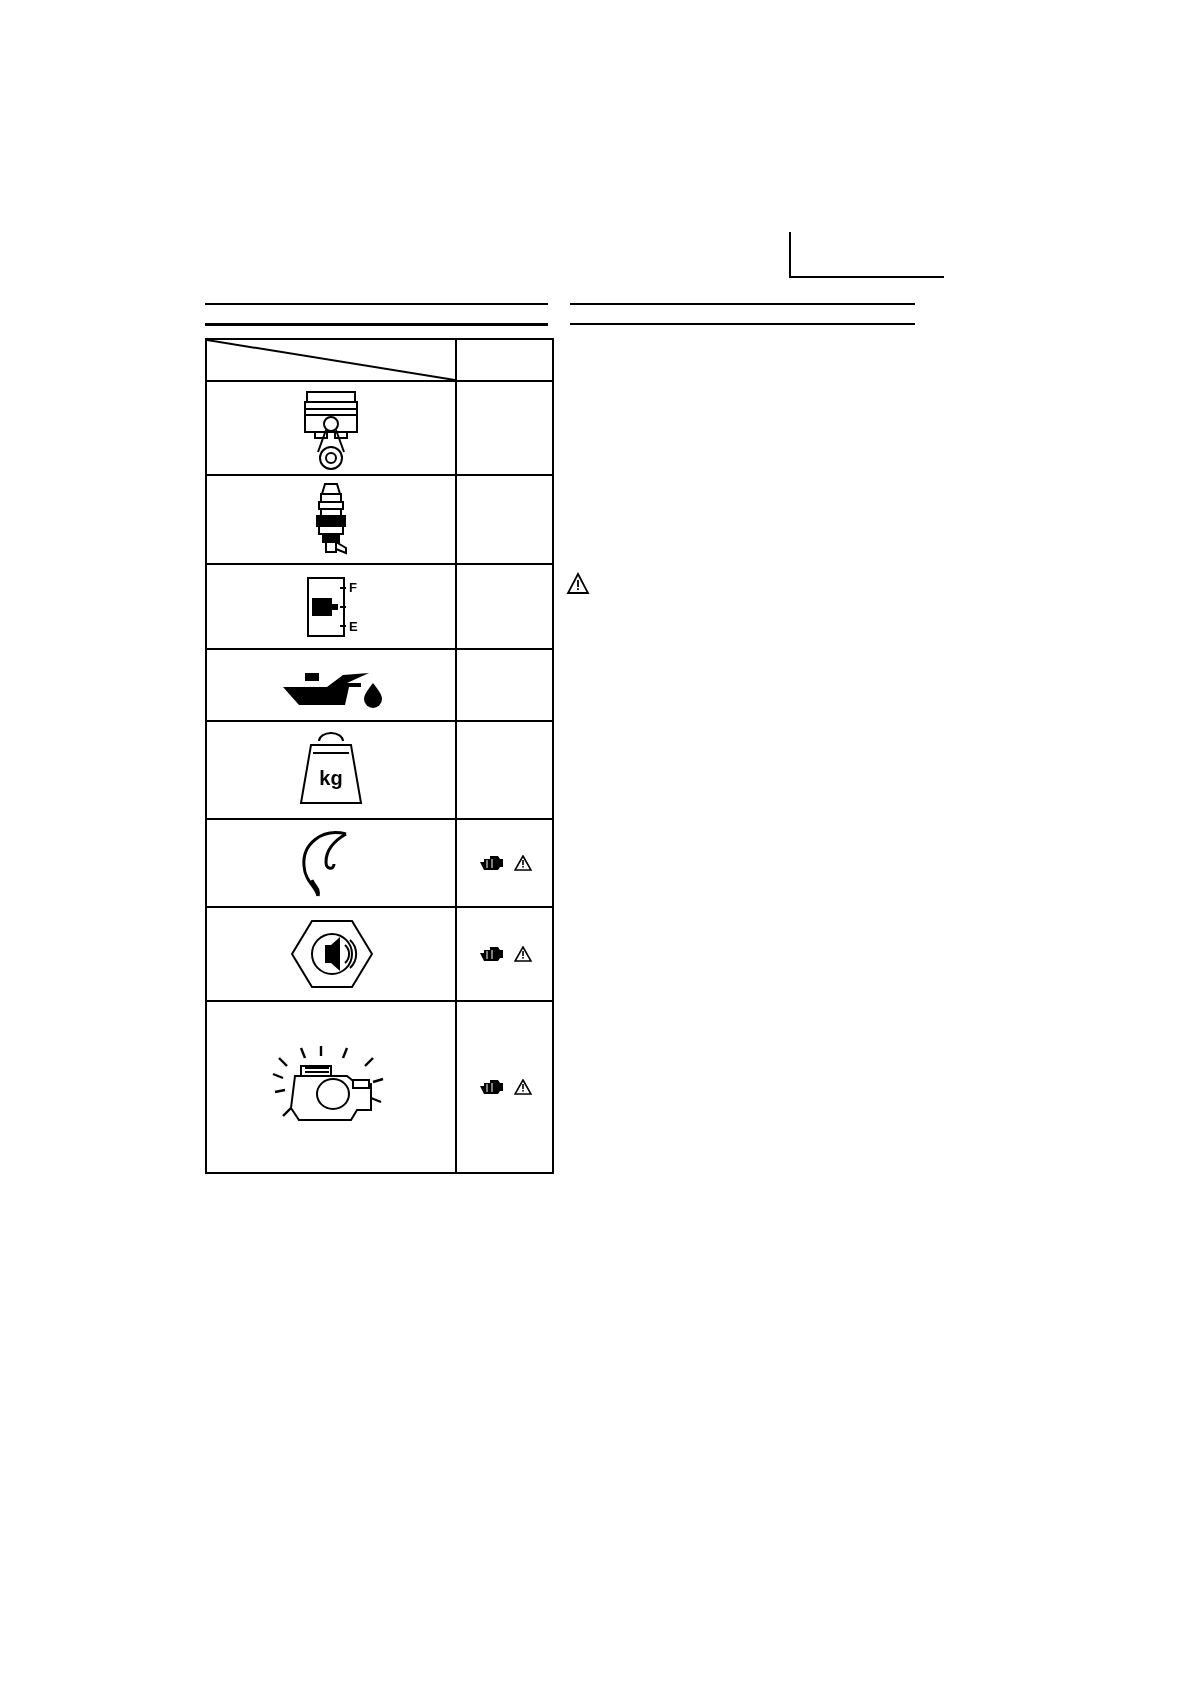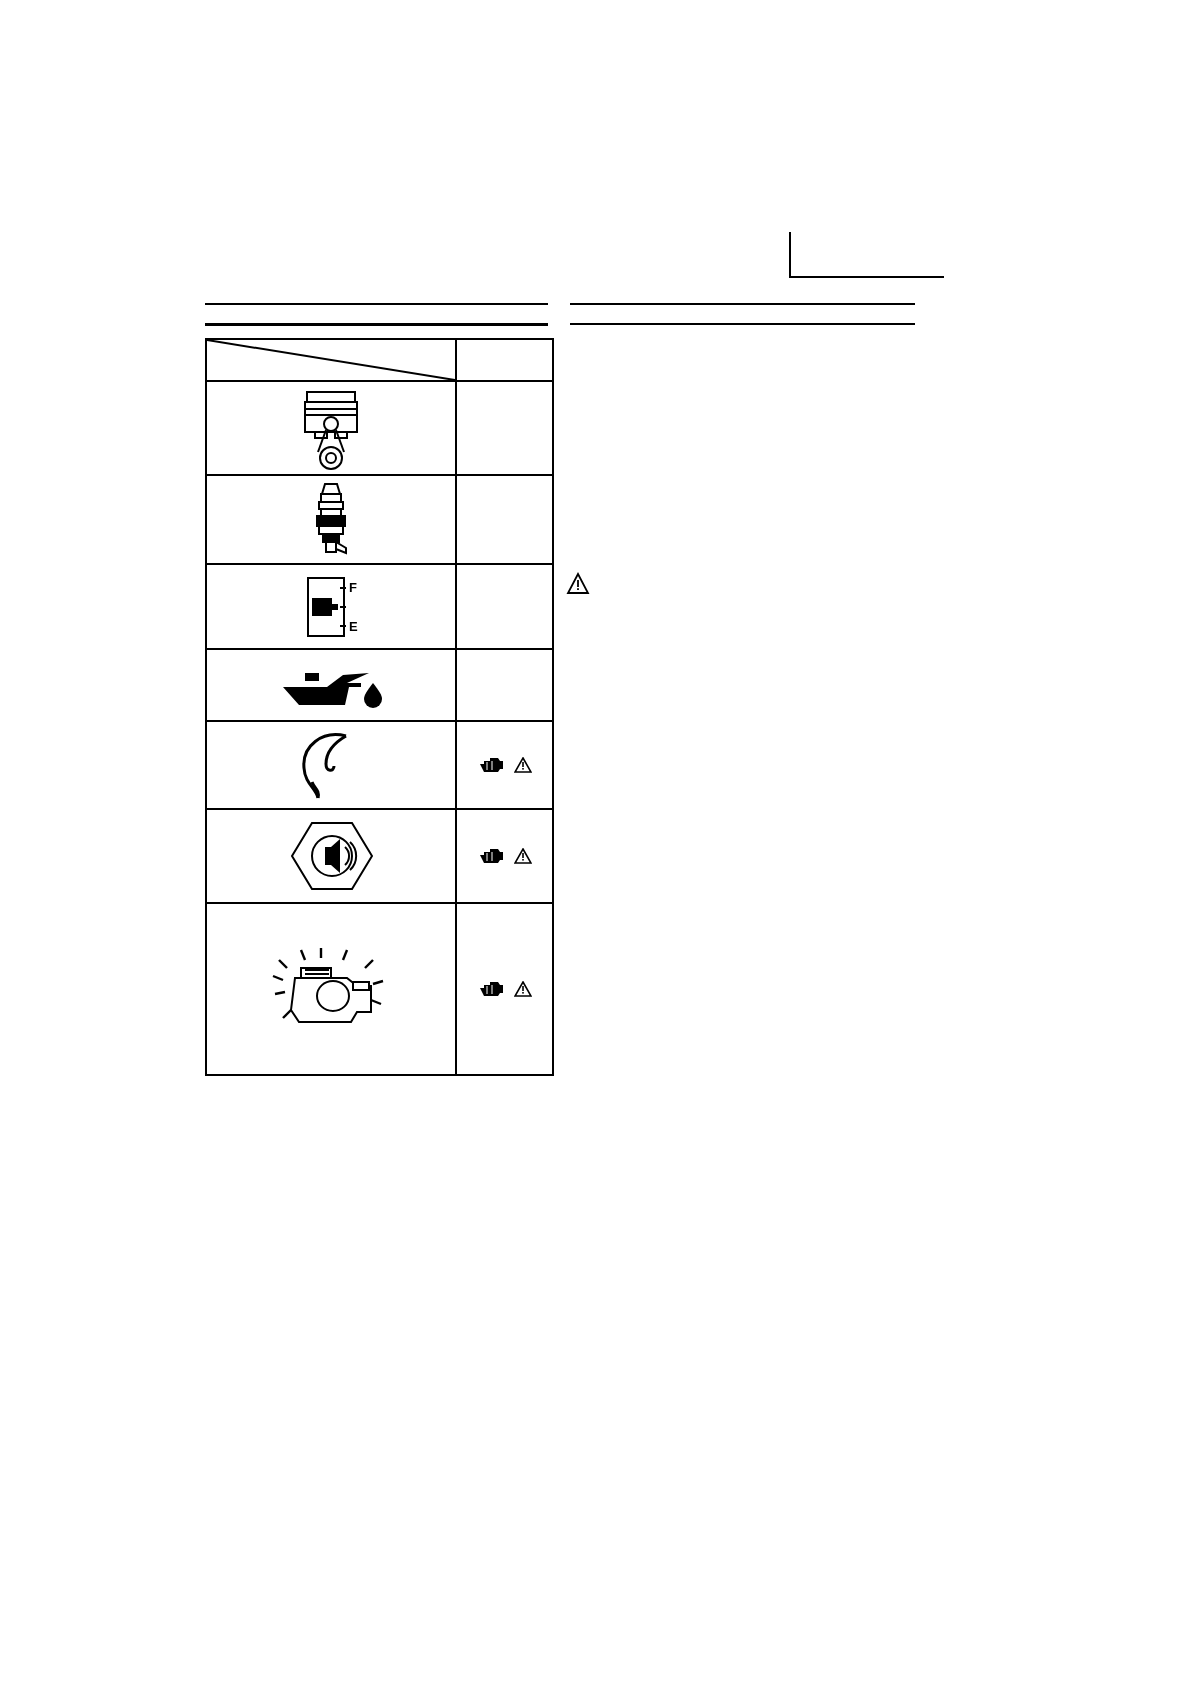--- a/index.html
+++ b/index.html
@@ -226,20 +226,37 @@
             <path d="M96 26 c6 8 9 12 9 16 a9 9 0 0 1 -18 0 c0 -4 3 -8 9 -16 z"></path>
           </g>
         </svg>
       </div>
     </td>
     <td class="col-note">
       <div class="note-icons"></div>
     </td>
   </tr>
 
+  <tr>
+    <td class="col-symbol" style="height:96px">
+      <div class="cell-inner">
+        <svg width="88" height="86" viewBox="0 0 88 86">
+          <g stroke="#000" stroke-width="2" fill="#fff">
+            <path d="M32 14 a12 8 0 0 1 24 0" fill="none"></path>
+            <path d="M24 18 h40 l10 58 h-60 z"></path>
+            <line x1="26" y1="26" x2="62" y2="26"></line>
+          </g>
+          <text x="44" y="58" text-anchor="middle" font-family="Liberation Sans, sans-serif" font-size="20" font-weight="bold" fill="#000">kg</text>
+        </svg>
+      </div>
+    </td>
+    <td class="col-note">
+      <div class="note-icons"></div>
+    </td>
+  </tr>
 
   <tr>
     <td class="col-symbol" style="height:86px">
       <div class="cell-inner">
         <svg width="78" height="78" viewBox="0 0 78 78">
           <g stroke="#000" stroke-width="3" fill="none">
             <path d="M54 10 C30 4 10 20 12 42 C13 58 24 62 26 72"></path>
             <path d="M54 10 C40 18 34 28 34 38 C34 46 42 46 42 40"></path>
             <path d="M26 72 C28 64 22 62 20 56"></path>
           </g>

